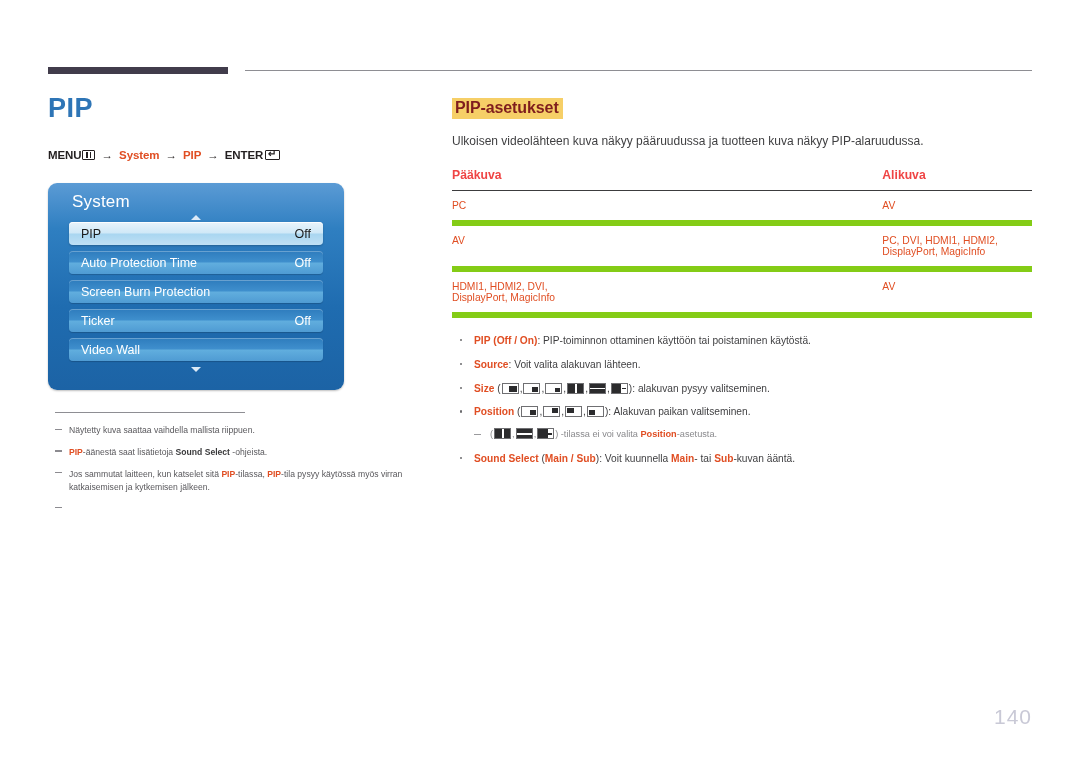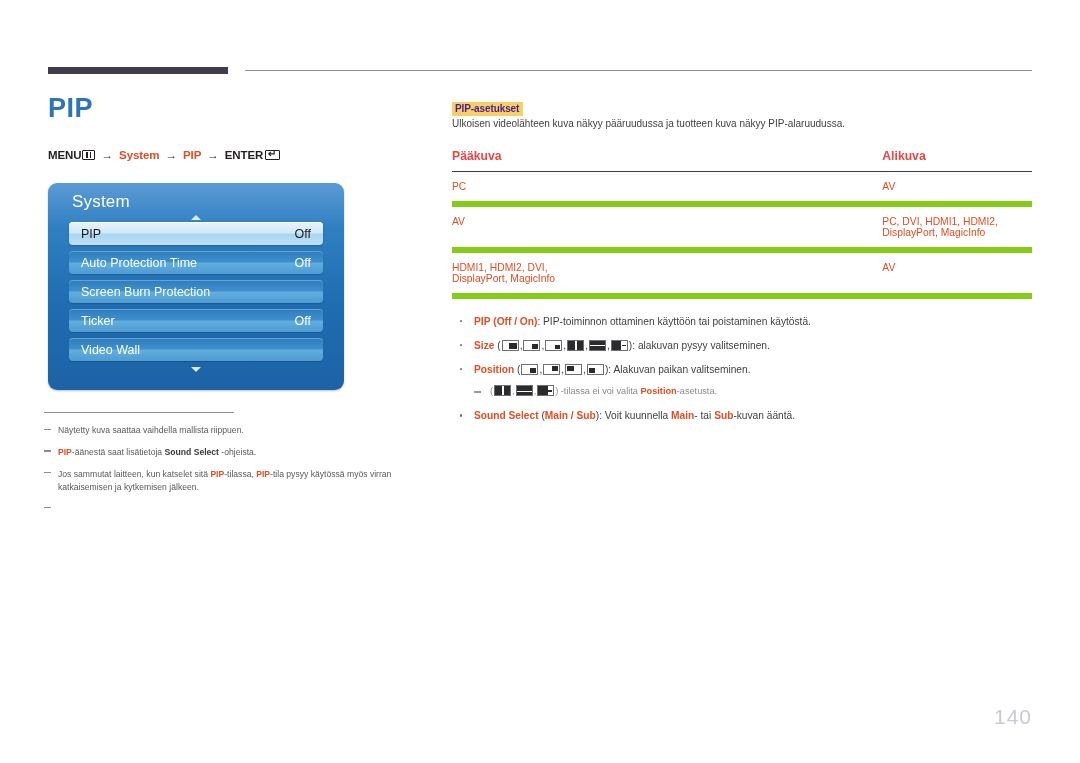--- a/index.html
+++ b/index.html
@@ -96,45 +96,46 @@
     box-shadow: inset 0 1px 0 rgba(255,255,255,.28), 0 1px 1px rgba(0,0,0,.18);
   }
   .osd-row.selected {
     background: linear-gradient(to bottom, #e9f4fb 0%, #cfe8f7 48%, #a9d6f0 52%, #bfe0f5 100%);
     color: #1a1a1a;
     box-shadow: inset 0 1px 0 rgba(255,255,255,.9), 0 1px 2px rgba(0,0,0,.22);
   }
   .osd-row .val { font-size: 12.5px; }
 
   
-  .notes { position: absolute; left: 44px; top: 412px; width: 360px; }
+  .notes { position: absolute; left: 55px; top: 412px; width: 360px; }
   .notes-rule { width: 190px; height: 1px; background: #8e8e93; margin-bottom: 11px; }
   .note {
     position: relative; padding-left: 14px;
     font-size: 8.6px; line-height: 1.5; color: #59585c;
     margin-bottom: 9px;
   }
   .note .dash {
     position: absolute; left: 0; top: 4.5px;
     width: 7px; height: 1.2px; background: #8c8b90;
   }
   .note b { color: #e04e23; }
   .note .k { color: #3a3a3c; font-weight: bold; }
 
   
   .right-col { position: absolute; left: 452px; top: 98px; width: 580px; }
 
   .sec-title {
     display: inline-block;
-    font-size: 10px; font-weight: bold; color: #4c1d95;
+    font-size: 16px; font-weight: bold; color: #7f1d1d;
     background: #f6cf67; padding: 1px 4px 2px 3px;
     letter-spacing: -.1px;
   }
   .intro {
-    font-size: 10px; color: #3f3f41; line-height: 1.5;
+    margin-top: 13px;
+    font-size: 12px; color: #3f3f41; line-height: 1.5;
   }
 
   table.tbl { width: 580px; border-collapse: collapse; margin-top: 18px; }
   table.tbl th {
     text-align: left; font-size: 12.2px; font-weight: bold; color: #ef4444;
     padding: 0 0 8px 0; border-bottom: 1.6px solid #3c3c3e;
   }
   table.tbl th.c2, table.tbl td.c2 { padding-left: 292px; }
   table.tbl td {
     font-size: 10.3px; color: #e04e23; padding: 9px 0 9px 0;
@@ -297,20 +298,23 @@
         </tr>
       </tbody>
     </table>
 
     <div class="bullets">
 
       <div class="bl">
         <span class="dot"></span><b>PIP</b> <b>(Off / On)</b><span>: PIP-toiminnon ottaminen käyttöön tai poistaminen käytöstä.</span>
       </div>
 
+      <div class="bl">
+        <span class="dot"></span><b>Source</b><span>: Voit valita alakuvan lähteen.</span>
+      </div>
 
       <div class="bl">
         <span class="dot"></span><b>Size</b><span> (</span><span class="ico s1"><i></i></span>,<span class="ico s2"><i></i></span>,<span class="ico s3"><i></i></span>,<span class="ico sp1"><i></i></span>,<span class="ico sp2"><i></i></span>,<span class="ico sp3"><i class="a"></i><i class="b"></i></span><span>): alakuvan pysyy valitseminen.</span>
       </div>
 
       <div class="bl">
         <span class="dot"></span><b>Position</b><span> (</span><span class="ico p1"><i></i></span>,<span class="ico p2"><i></i></span>,<span class="ico p3"><i></i></span>,<span class="ico p4"><i></i></span><span>): Alakuvan paikan valitseminen.</span>
       </div>
 
       <div class="sub">

